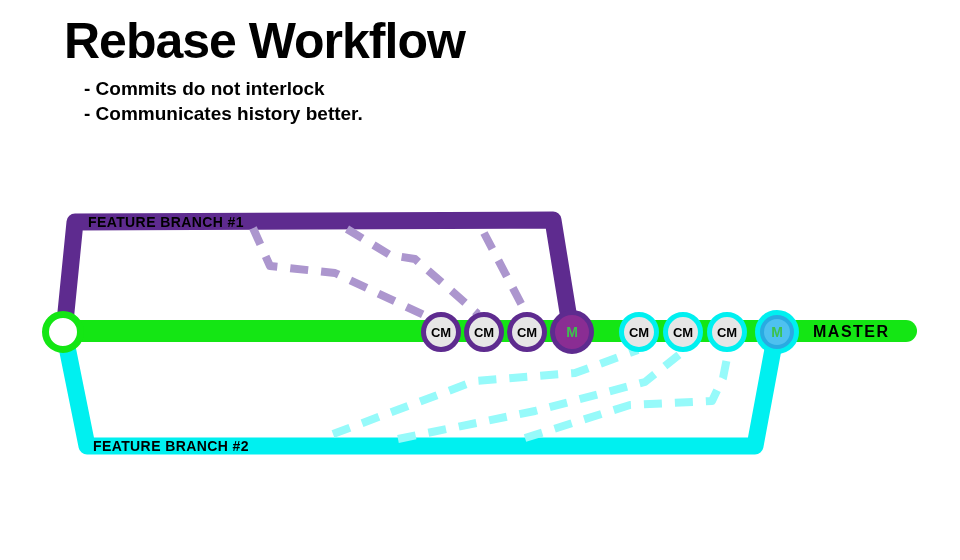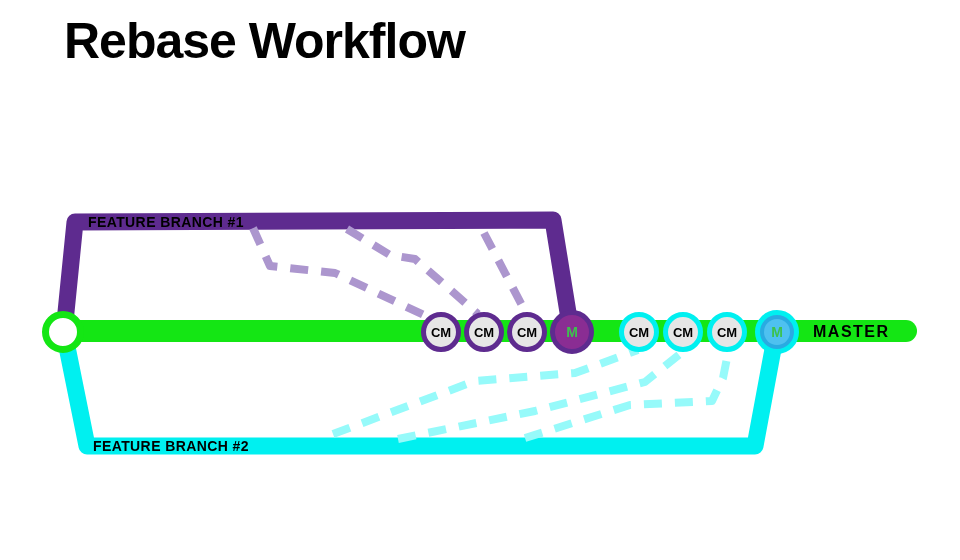--- a/index.html
+++ b/index.html
@@ -39,20 +39,24 @@
   svg.diagram text {
     font-family: "Liberation Sans", sans-serif;
     font-weight: bold;
   }
 </style>
 </head>
 <body>
 
 <div class="slide">
   <div class="title">Rebase Workflow</div>
+  <div class="bullets">
+    <div>- Commits do not interlock</div>
+    <div>- Communicates history better.</div>
+  </div>
   <svg class="diagram" id="diagram-svg" width="960" height="560" viewBox="0 0 960 560">
       <polyline points="64,332 75,222 553,220 571,331" fill="none" stroke="#5E2B8F" stroke-width="17" stroke-linejoin="round" stroke-linecap="round"></polyline>
       <polyline points="64,332 87,446 755,446 776,333" fill="none" stroke="#00F0F0" stroke-width="17" stroke-linejoin="round" stroke-linecap="round"></polyline>
       <polyline points="253,228 270,266 335,273 428,317" fill="none" stroke="#AC96CE" stroke-width="8" stroke-dasharray="18 13" stroke-linejoin="round"></polyline>
       <polyline points="347,229 390,255 415,259 478,314" fill="none" stroke="#AC96CE" stroke-width="8" stroke-dasharray="18 13" stroke-linejoin="round"></polyline>
       <polyline points="484,233 526,313" fill="none" stroke="#AC96CE" stroke-width="8" stroke-dasharray="18 13" stroke-linejoin="round"></polyline>
       <polyline points="333,434 475,381 575,373 638,350" fill="none" stroke="#96FAFA" stroke-width="8" stroke-dasharray="18 13" stroke-linejoin="round"></polyline>
       <polyline points="398,439 535,411 645,382 680,354" fill="none" stroke="#96FAFA" stroke-width="8" stroke-dasharray="18 13" stroke-linejoin="round"></polyline>
       <polyline points="525,438 630,405 712,401 723,378 728,353" fill="none" stroke="#96FAFA" stroke-width="8" stroke-dasharray="18 13" stroke-linejoin="round"></polyline>
       <line x1="64" y1="331" x2="906" y2="331" stroke="#14E614" stroke-width="22" stroke-linecap="round"></line>

